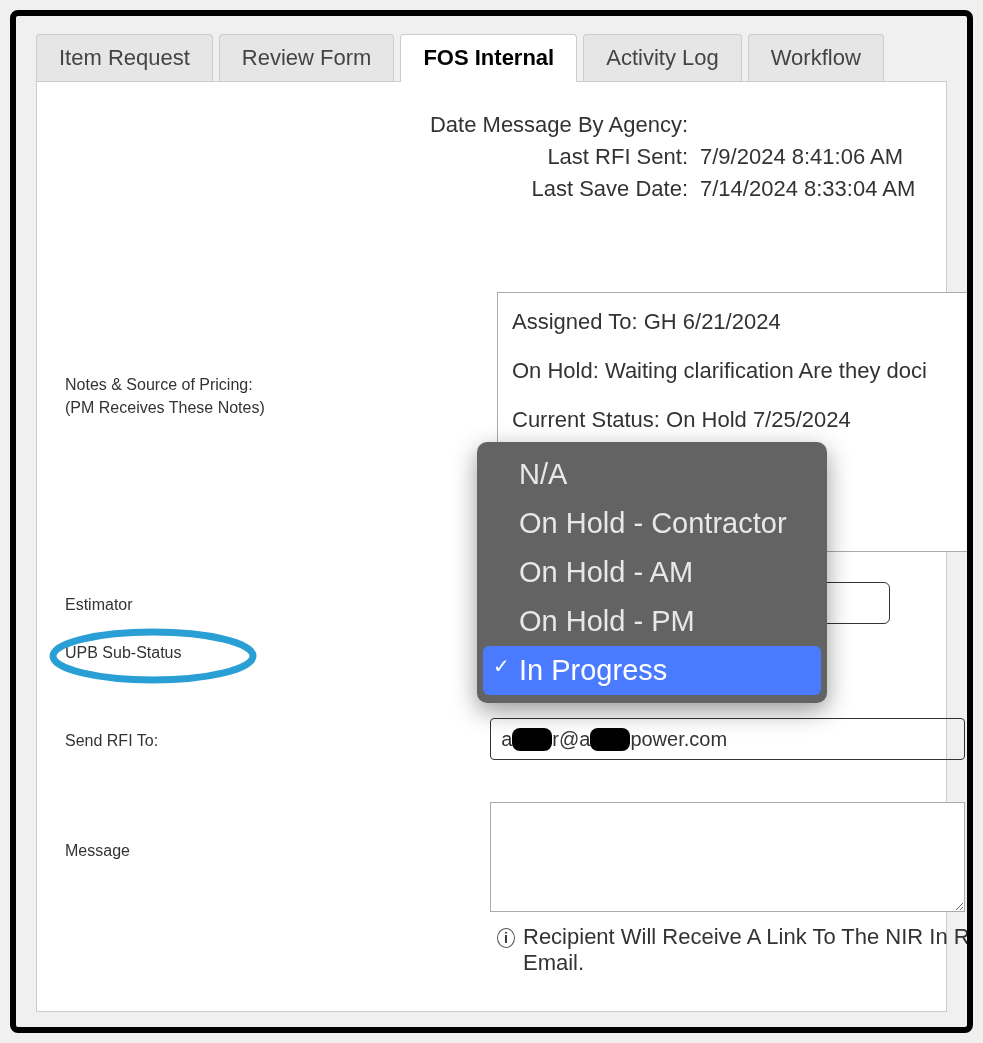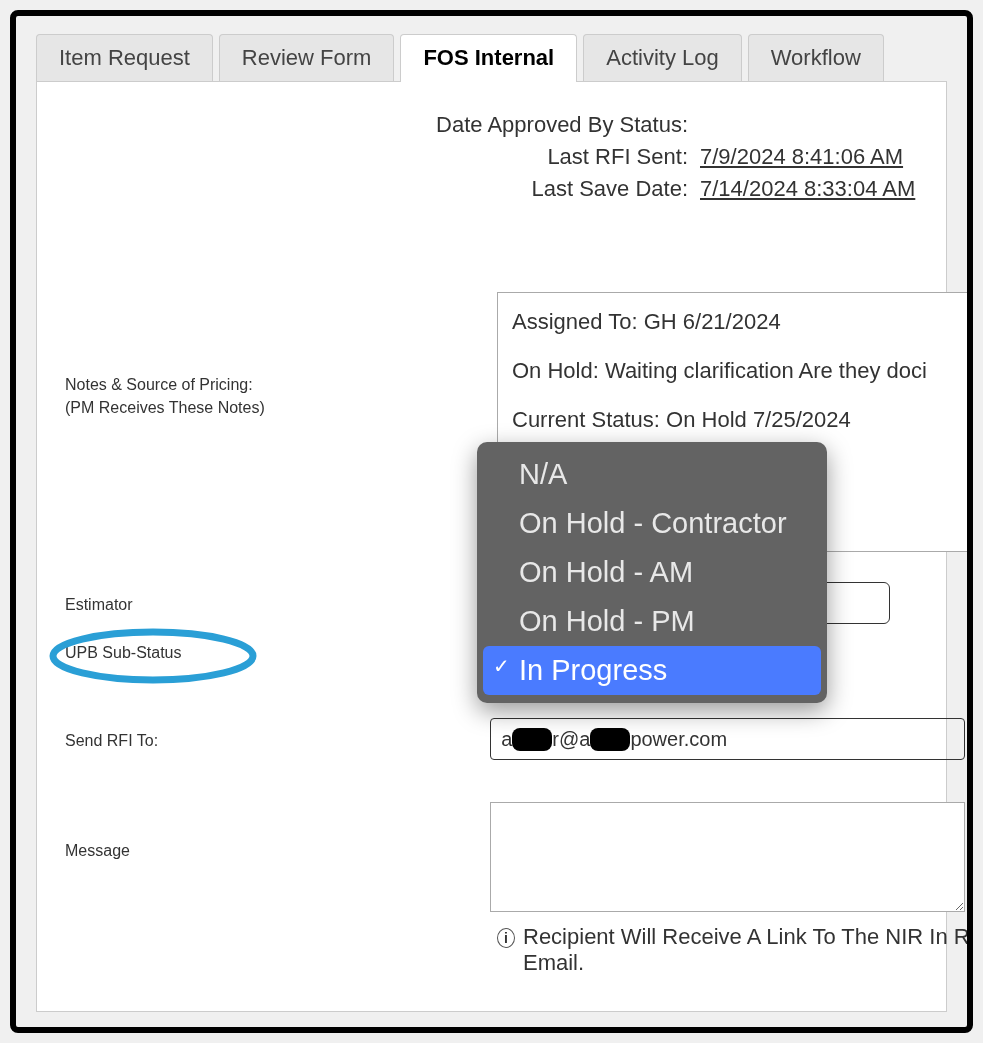--- a/index.html
+++ b/index.html
@@ -64,21 +64,20 @@
     .meta-label {
       width: 290px;
       text-align: right;
       font-size: 22px;
       color: #333;
       padding-right: 12px;
     }
     .meta-value {
       font-size: 22px;
       color: #333;
-      text-decoration: underline;
     }
     .form-label {
       width: 430px;
       font-size: 16px;
       color: #333;
       padding-top: 4px;
     }
     .notes-box {
       position: absolute;
       left: 460px;
@@ -235,21 +234,21 @@
     <div class="tab">Review Form</div>
     <div class="tab active">FOS Internal</div>
     <div class="tab">Activity Log</div>
     <div class="tab">Workflow</div>
   </div>
 
   <div class="panel">
 
     <div class="meta-block">
       <div class="meta-row">
-        <div class="meta-label">Date Approved By Status:</div>
+        <div class="meta-label">Date Message By Agency:</div>
         <div class="meta-value"></div>
       </div>
       <div class="meta-row">
         <div class="meta-label">Last RFI Sent:</div>
         <div class="meta-value">7/9/2024 8:41:06 AM</div>
       </div>
       <div class="meta-row">
         <div class="meta-label">Last Save Date:</div>
         <div class="meta-value">7/14/2024 8:33:04 AM</div>
       </div>

